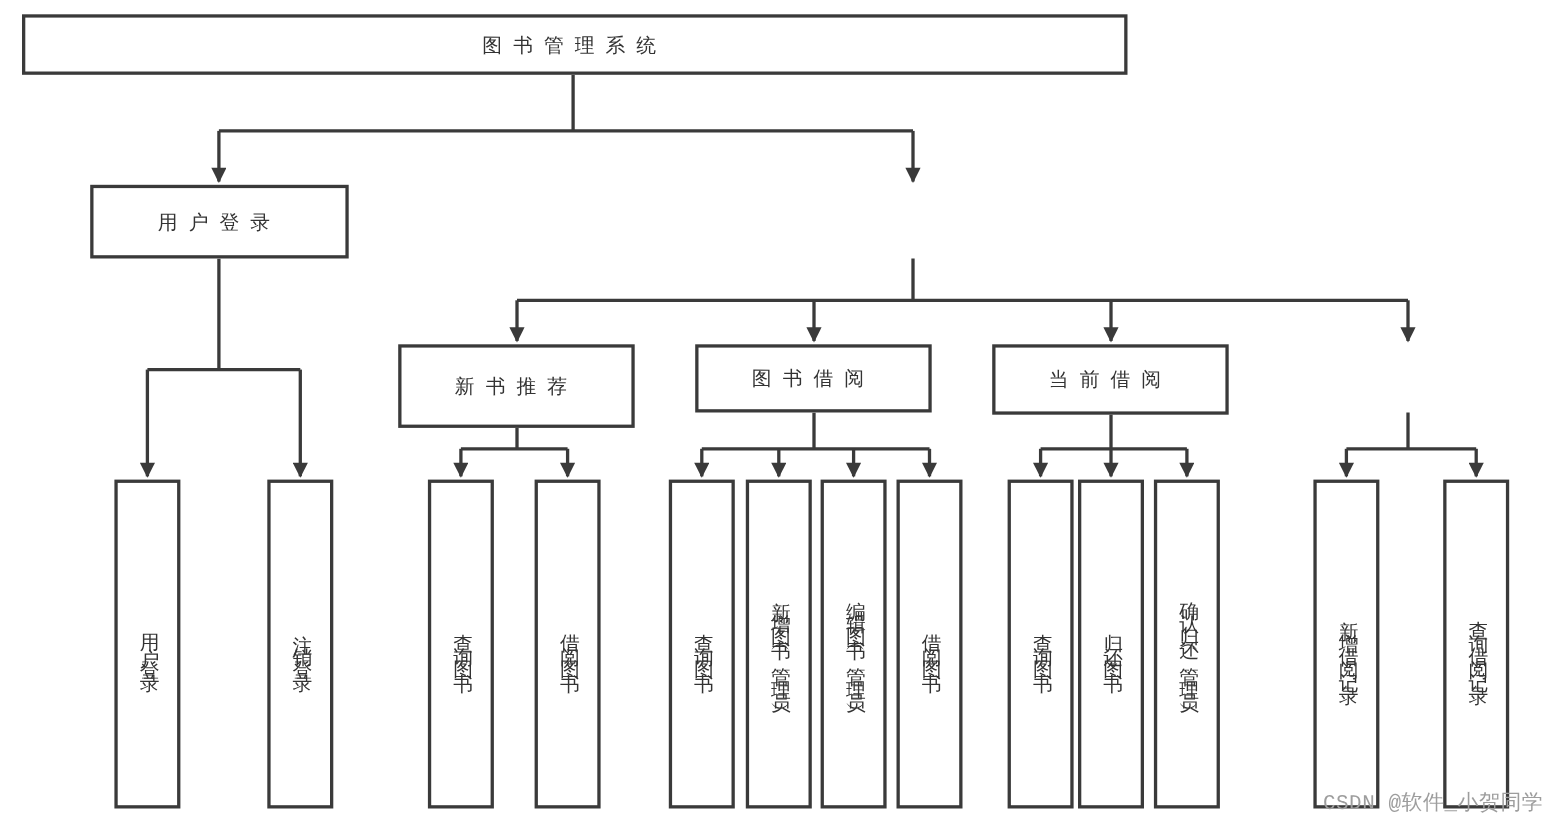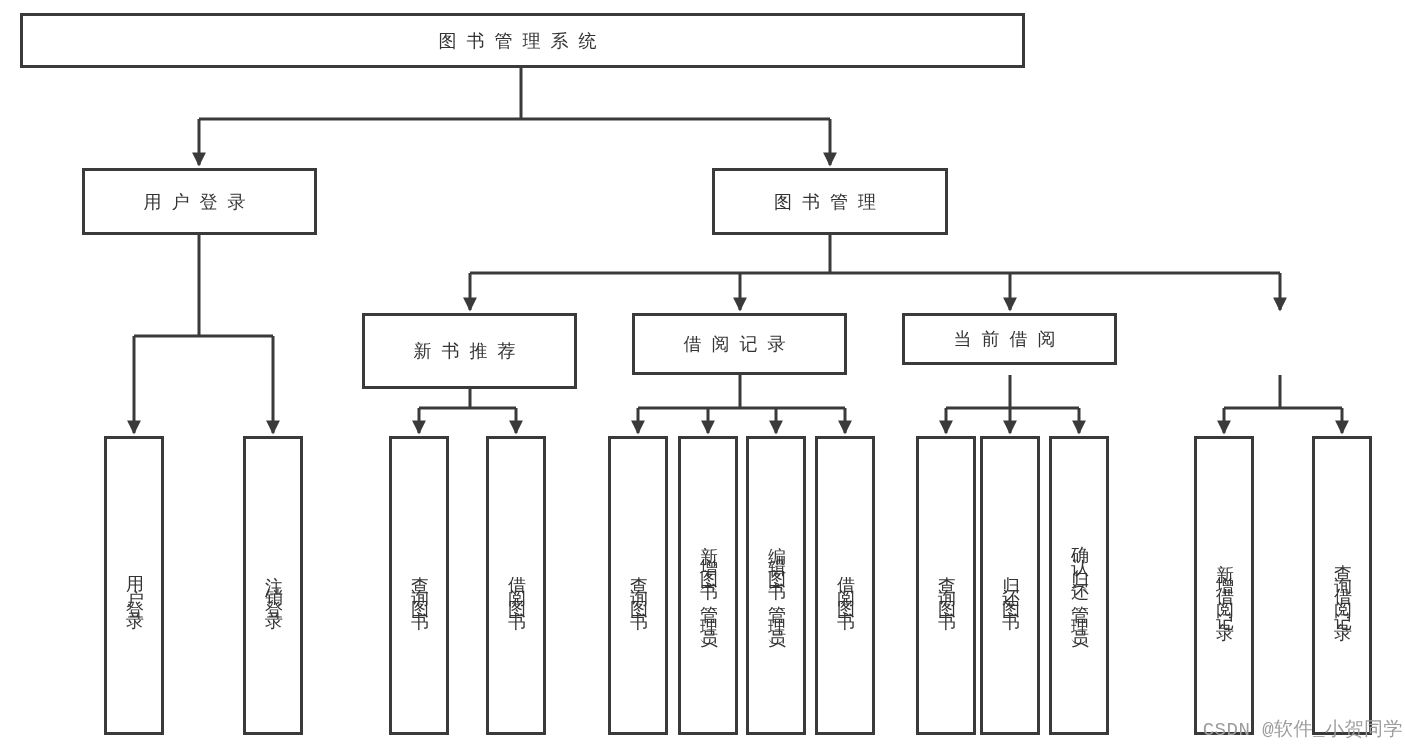--- a/index.html
+++ b/index.html
@@ -108,25 +108,24 @@
     <g>
       <path class="ln" d="M1280,375 V408 M1224,408 H1342"></path>
       <path class="ln" d="M1224,408 V433" marker-end="url(#arrow)"></path>
       <path class="ln" d="M1342,408 V433" marker-end="url(#arrow)"></path>
     </g>
   </svg>
 
   <div class="hbox" style="left:20px;top:13px;width:1005px;height:55px">图书管理系统</div>
 
   <div class="hbox" style="left:82px;top:168px;width:235px;height:67px">用户登录</div>
-  <div class="hbox" style="left:712px;top:168px;width:236px;height:67px">图书管理</div>
 
   <div class="hbox" style="left:362px;top:313px;width:215px;height:76px">新书推荐</div>
-  <div class="hbox" style="left:632px;top:313px;width:215px;height:62px">借阅记录</div>
-  <div class="hbox" style="left:902px;top:313px;width:215px;height:52px">当前借阅</div>
+  <div class="hbox" style="left:632px;top:313px;width:215px;height:62px">图书借阅</div>
+  <div class="hbox" style="left:902px;top:313px;width:215px;height:64px">当前借阅</div>
 
   <div class="vbox" style="left:104px;top:436px;width:60px;height:299px">用户登录</div>
   <div class="vbox" style="left:243px;top:436px;width:60px;height:299px">注销登录</div>
 
   <div class="vbox" style="left:389px;top:436px;width:60px;height:299px">查询图书</div>
   <div class="vbox" style="left:486px;top:436px;width:60px;height:299px">借阅图书</div>
 
   <div class="vbox" style="left:608px;top:436px;width:60px;height:299px">查询图书</div>
   <div class="vbox" style="left:678px;top:436px;width:60px;height:299px">新增图书（管理员）</div>
   <div class="vbox" style="left:746px;top:436px;width:60px;height:299px">编辑图书（管理员）</div>

